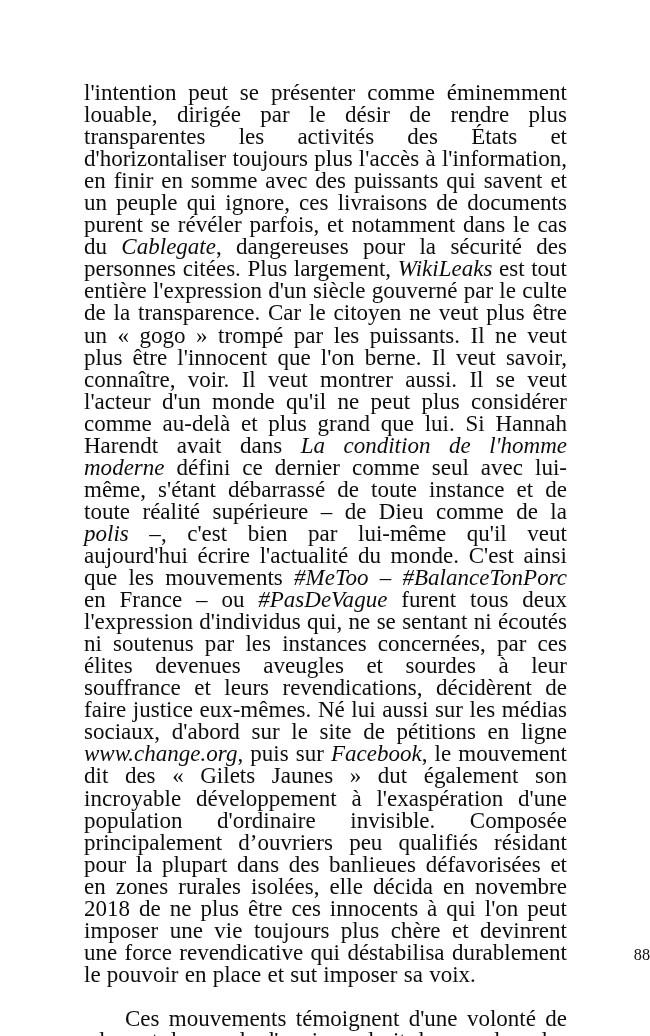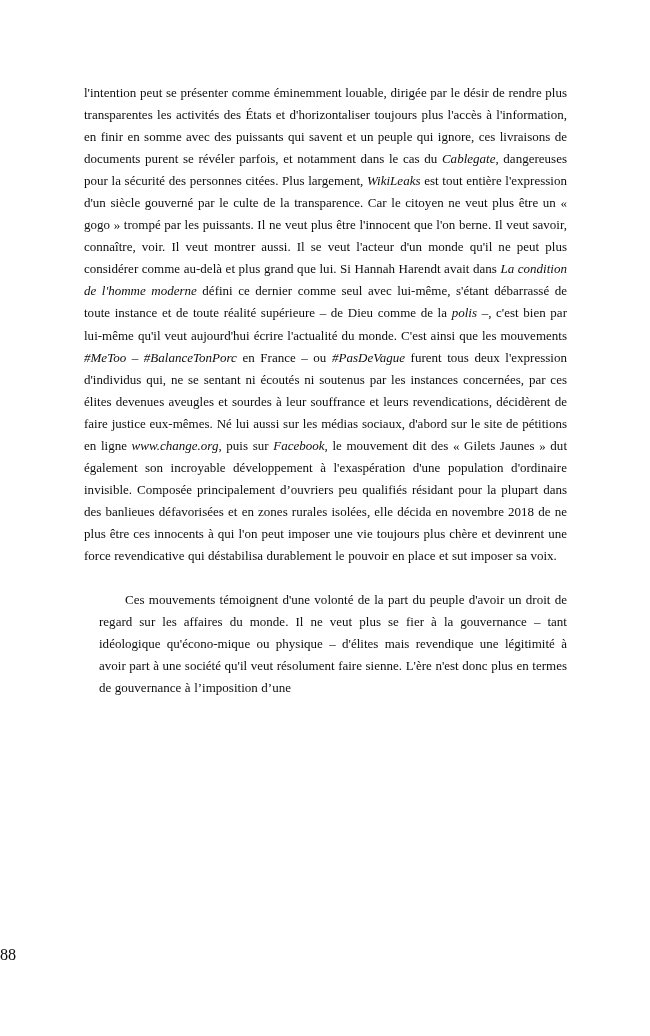--- a/index.html
+++ b/index.html
@@ -27,21 +27,21 @@
   .text-block {
     position: absolute;
     left: 84px;
     top: 82px;
     width: 483px;
   }
   .para {
     margin: 0;
     text-align: justify;
     text-justify: inter-word;
-    font-size: 13px;
+    font-size: 23px;
     line-height: 22.05px;
     letter-spacing: 0.01px;
     word-spacing: 0.02em;
     hyphens: none;
     -webkit-hyphens: none;
   }
   .para.first {
     text-indent: 0;
   }
   .para.indented {
@@ -50,21 +50,21 @@
     margin-left: 15px;
   }
   .para em {
     font-style: italic;
   }
   .page-number {
     position: absolute;
     left: 0;
     top: 945px;
     width: 650px;
-    text-align: left;
+    text-align: right;
     font-family: "Liberation Serif", "DejaVu Serif", serif;
     font-size: 16.2px;
     line-height: 20px;
     color: #0d0d0d;
   }
 </style>
 </head>
 <body>
 
 <div class="page">

